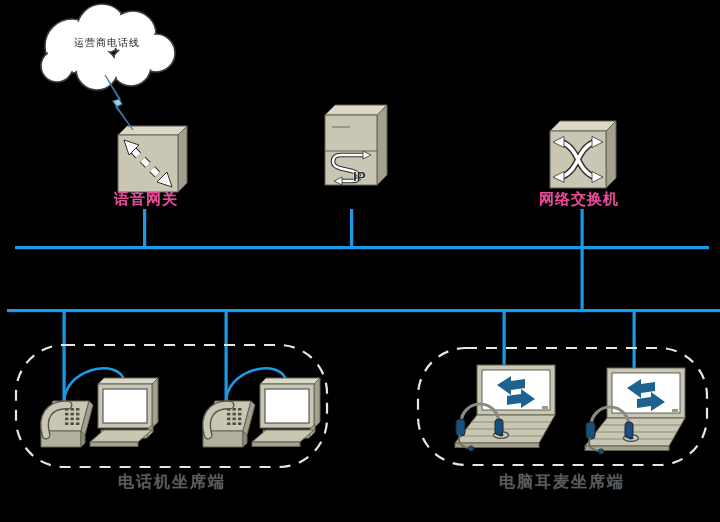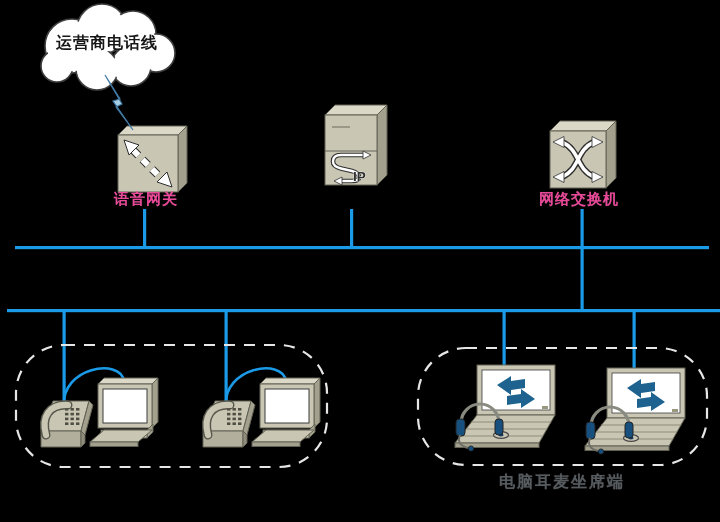--- a/index.html
+++ b/index.html
@@ -4,21 +4,21 @@
 <style>
   html,body{margin:0;padding:0;background:#000;}
   #stage{position:relative;width:720px;height:522px;background:#000;overflow:hidden;
          font-family:"Liberation Sans","DejaVu Sans",sans-serif;}
   #diagram-svg{position:absolute;left:0;top:0;}
   .lbl{position:absolute;transform:translate(-50%,-50%);white-space:nowrap;
        font-weight:bold;font-size:15px;color:#ec4899;letter-spacing:1px;
        text-shadow:0 0 1px rgba(255,255,255,0.18);}
   .lbl-lg{font-size:16px;letter-spacing:2px;color:#565b5f;}
   .cloud-lbl{position:absolute;transform:translate(-50%,-50%);white-space:nowrap;
-       font-weight:bold;font-size:16px;color:#161616;letter-spacing:1px;}
+       font-weight:normal;font-size:10px;color:#161616;letter-spacing:1px;}
 </style>
 </head>
 <body>
 
 <div id="stage">
 
 <svg id="diagram-svg" width="720" height="522" viewBox="0 0 720 522">
 
   <defs>
 
@@ -173,16 +173,17 @@
   <use href="#laptop" x="585" y="368"></use>
 </svg>
 
 <div class="cloud-lbl" style="left:107px;top:43px">运营商电话线</div>
 
 <div class="lbl" style="left:146px;top:199px">语音网关</div>
 
 
 <div class="lbl" style="left:579px;top:199px">网络交换机</div>
 
+<div class="lbl lbl-lg" style="left:172px;top:482px">电话机坐席端</div>
 
 <div class="lbl lbl-lg" style="left:562px;top:482px">电脑耳麦坐席端</div>
 
 </div>
 
 </body></html>

